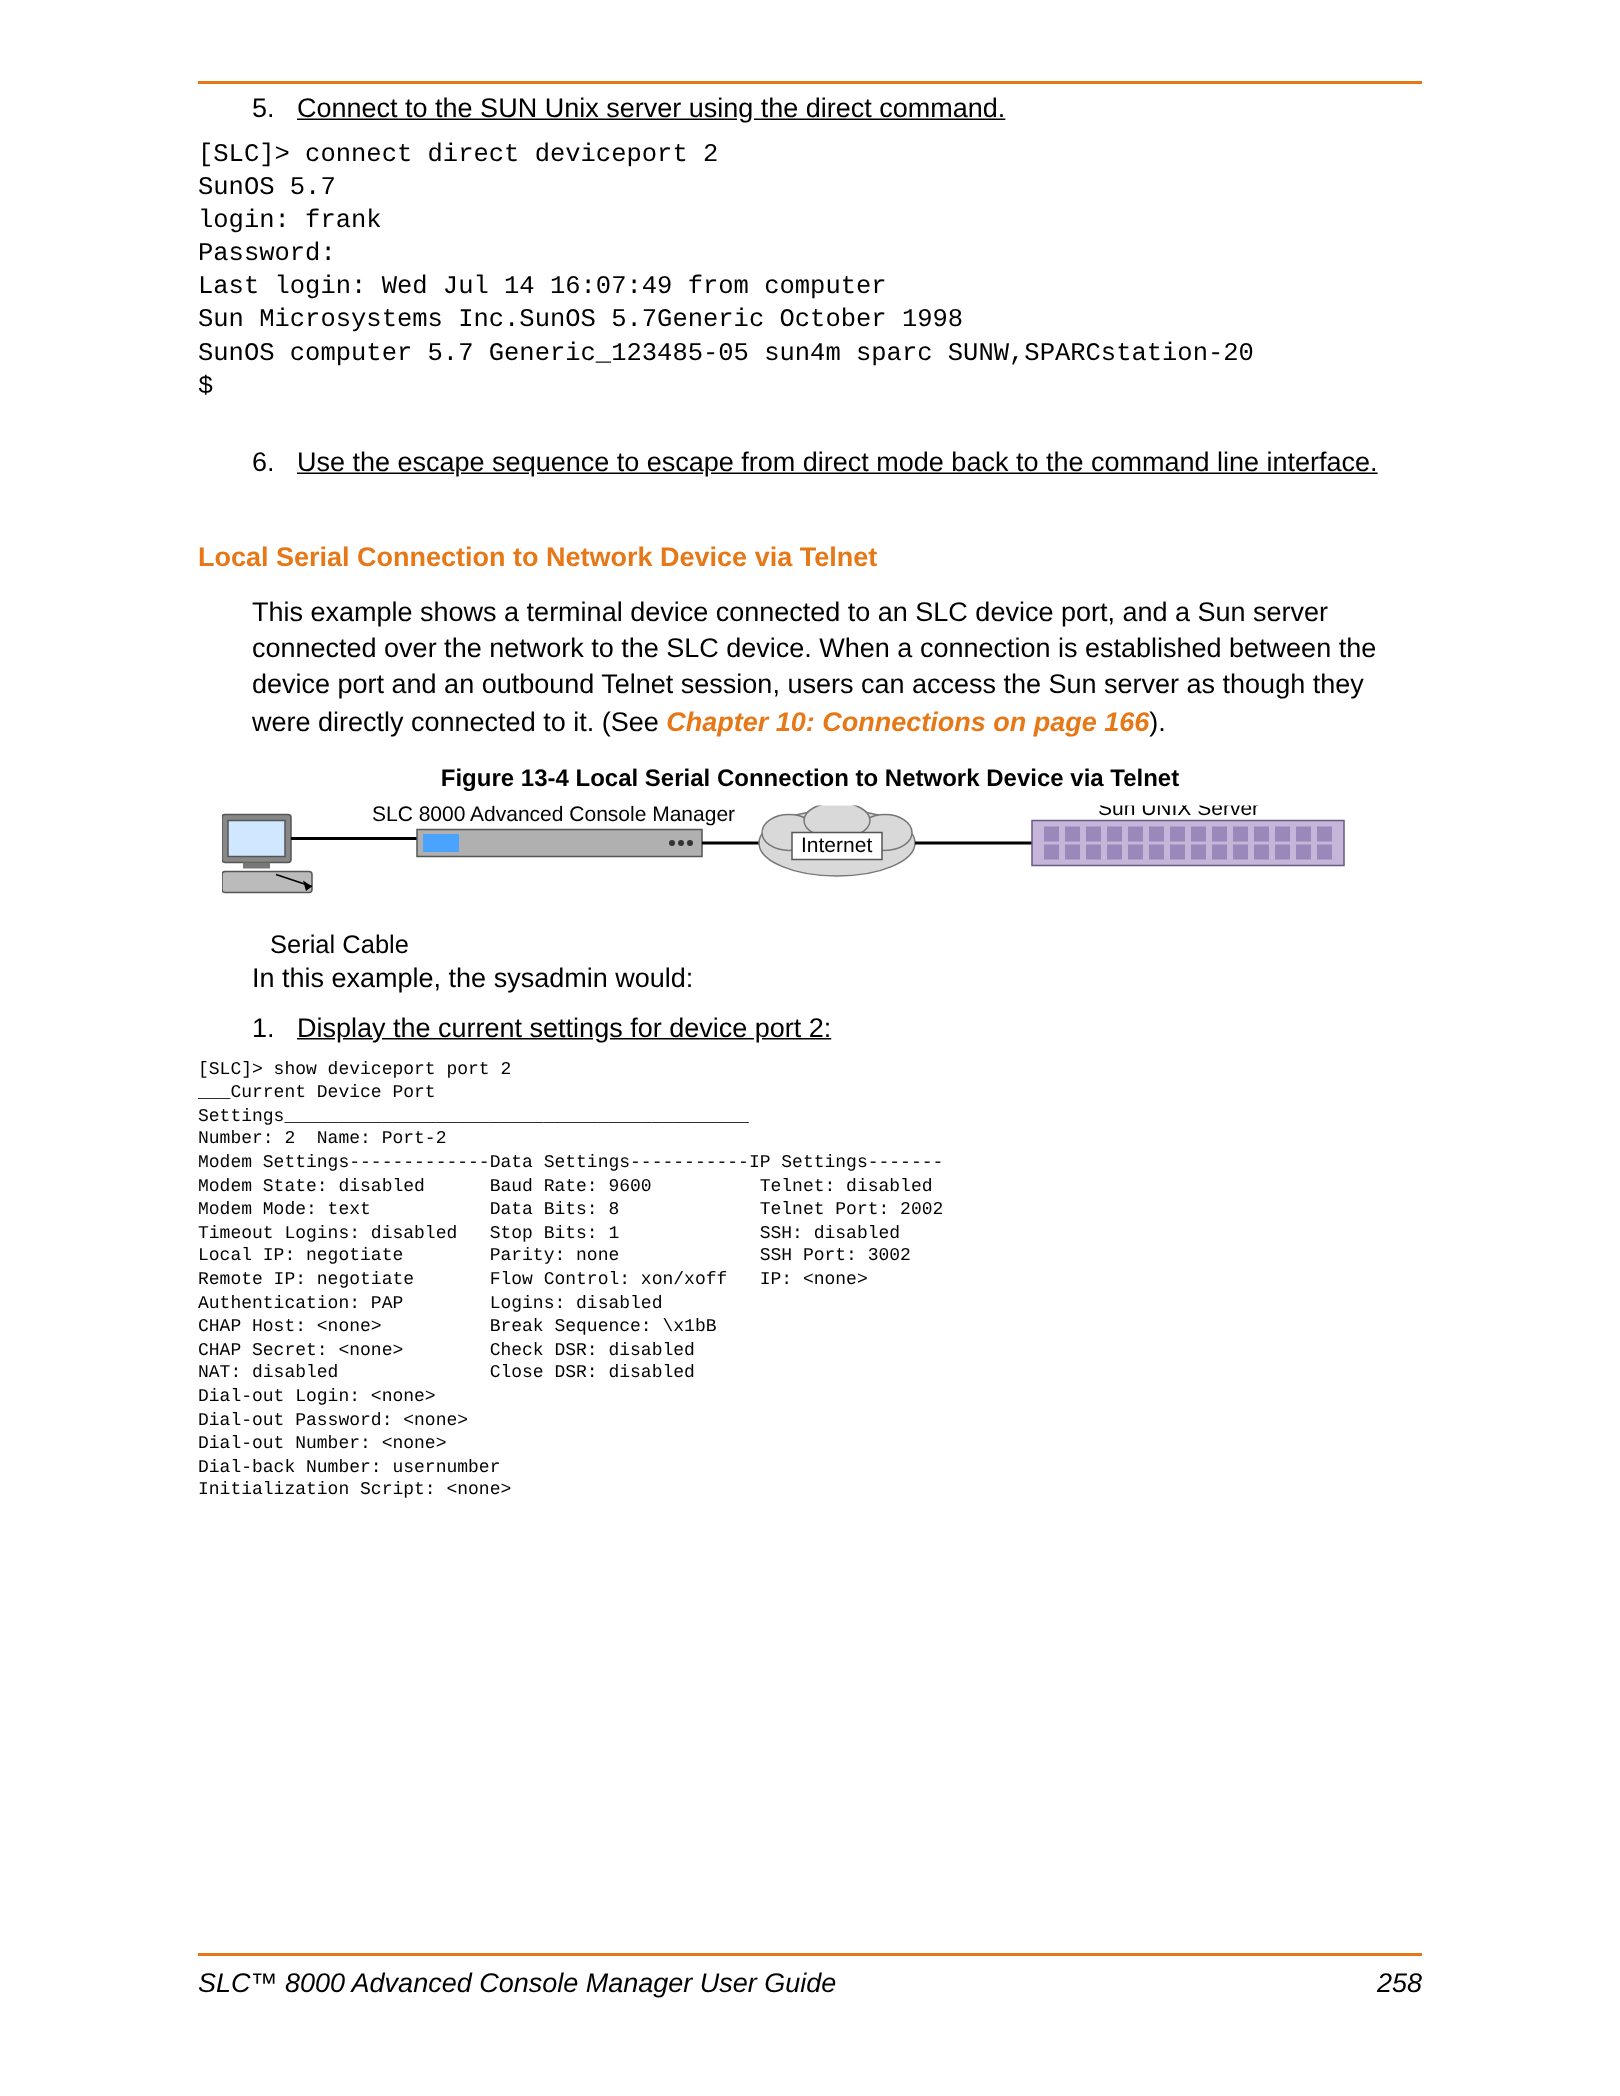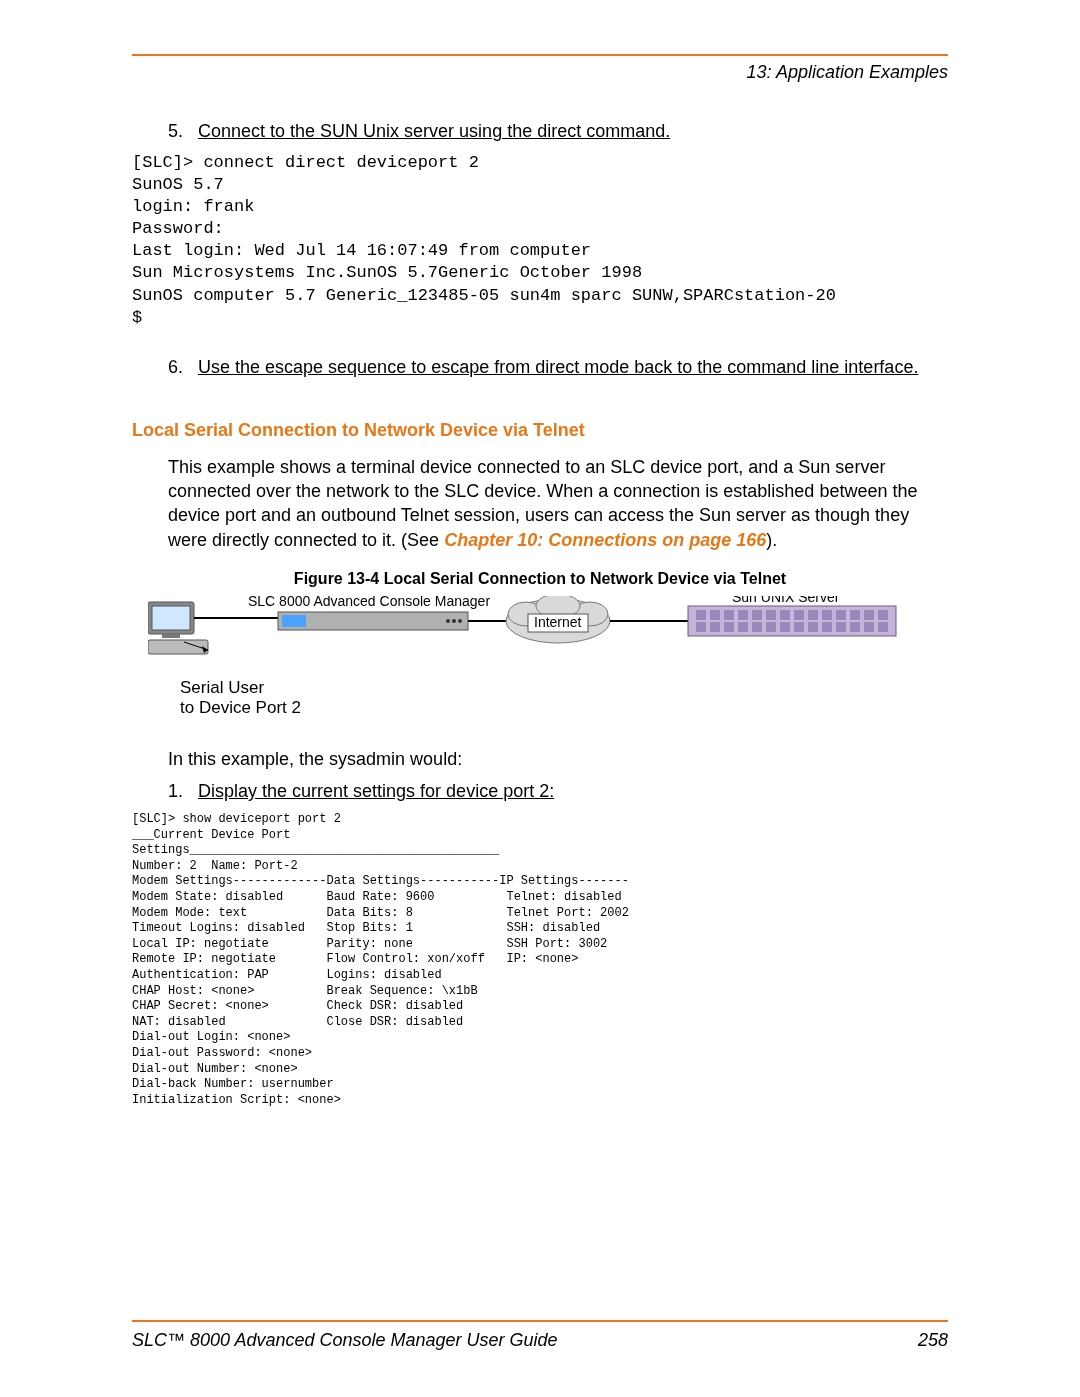--- a/index.html
+++ b/index.html
@@ -76,36 +76,35 @@
   }
   .sub-caption {
     font-size: 17px;
     margin-left: 48px;
     line-height: 1.2;
   }
   .footer {
     position: absolute;
     left: 132px;
     right: 132px;
-    bottom: 46px;
+    bottom: 64px;
   }
   .foot-rule { border-top: 2px solid #e77817; margin-bottom: 8px; }
   .foot-row {
     display: flex;
     justify-content: space-between;
     font-style: italic;
     font-size: 18px;
   }
 </style>
 </head>
 <body>
 
 <div class="page">
   <div class="top-rule"></div>
-  <div class="header-label">13: Application Examples</div>
 
   <div class="list-indent">
     <div class="list-item">
       <div class="list-num">5.</div>
       <div class="list-text">Connect to the SUN Unix server using the direct command.</div>
     </div>
   </div>
 
   <div class="mono">[SLC]&gt; connect direct deviceport 2
 SunOS 5.7
@@ -192,22 +191,21 @@
           <rect x="660" y="26" width="10" height="10"></rect>
           <rect x="674" y="26" width="10" height="10"></rect>
           <rect x="688" y="26" width="10" height="10"></rect>
           <rect x="702" y="26" width="10" height="10"></rect>
           <rect x="716" y="26" width="10" height="10"></rect>
           <rect x="730" y="26" width="10" height="10"></rect>
       </g>
     </svg>
     
   </div>
-  <div class="sub-caption">Serial User</div>
-  <div class="sub-caption" style="margin-bottom:28px">to Device Port 2</div>
+  <div class="sub-caption">Serial Cable</div>
 
   <div class="para" style="margin-bottom:10px">In this example, the sysadmin would:</div>
 
   <div class="list-indent">
     <div class="list-item">
       <div class="list-num">1.</div>
       <div class="list-text">Display the current settings for device port 2:</div>
     </div>
   </div>
 

